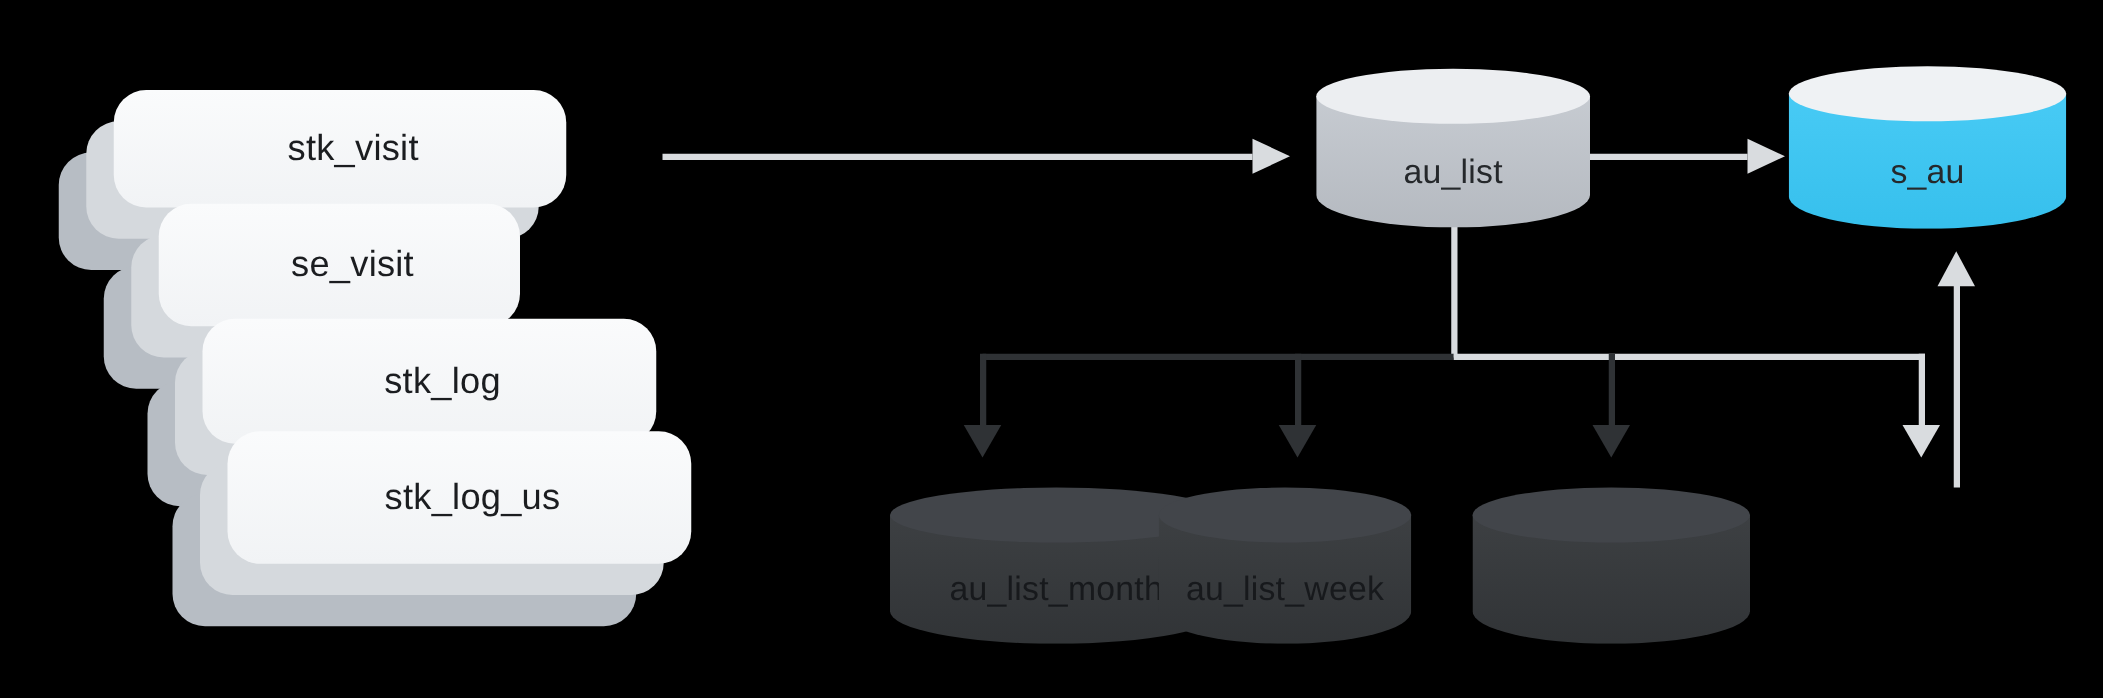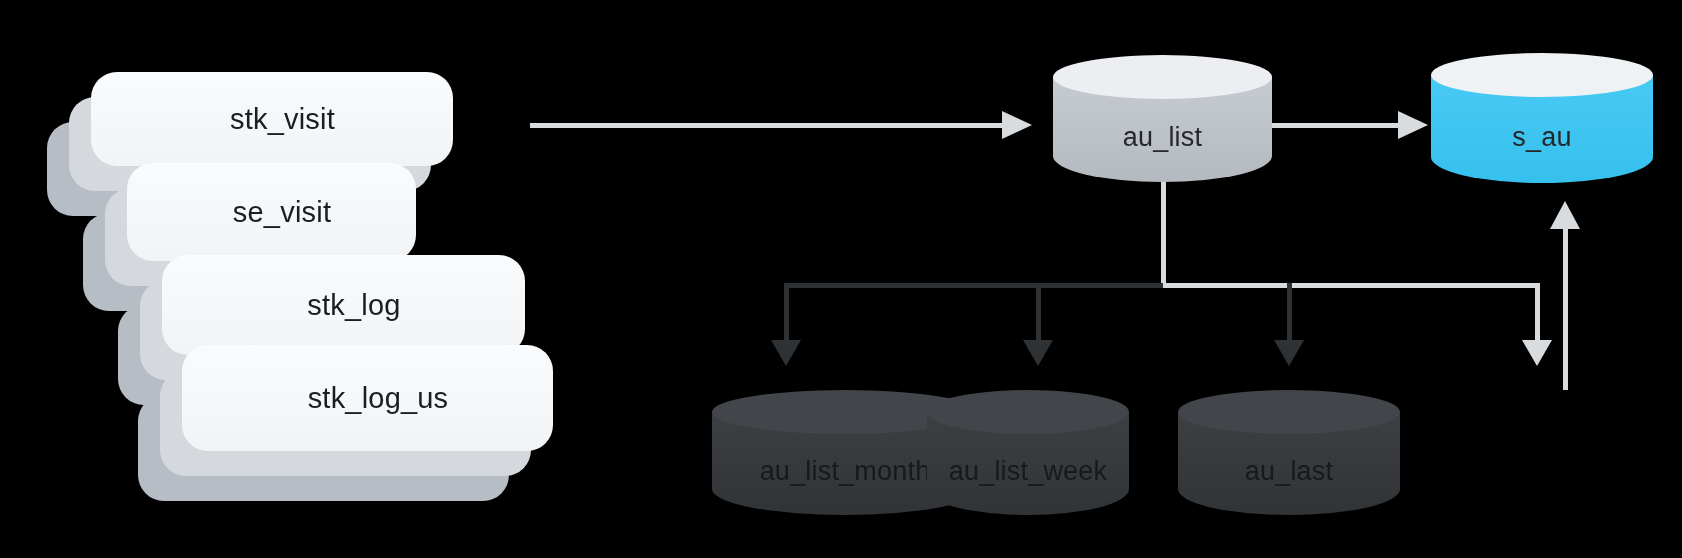--- a/index.html
+++ b/index.html
@@ -150,17 +150,16 @@
 
   <div class="cyl dark" style="left:927px;top:390px;width:202px;height:125px;">
     <div class="body"></div>
     <div class="top"></div>
     <span class="label">au_list_week</span>
   </div>
 
   <div class="cyl dark" style="left:1178px;top:390px;width:222px;height:125px;">
     <div class="body"></div>
     <div class="top"></div>
-    <span class="label">au_last</span>
   </div>
 
 
 </div>
 
 </body></html>

